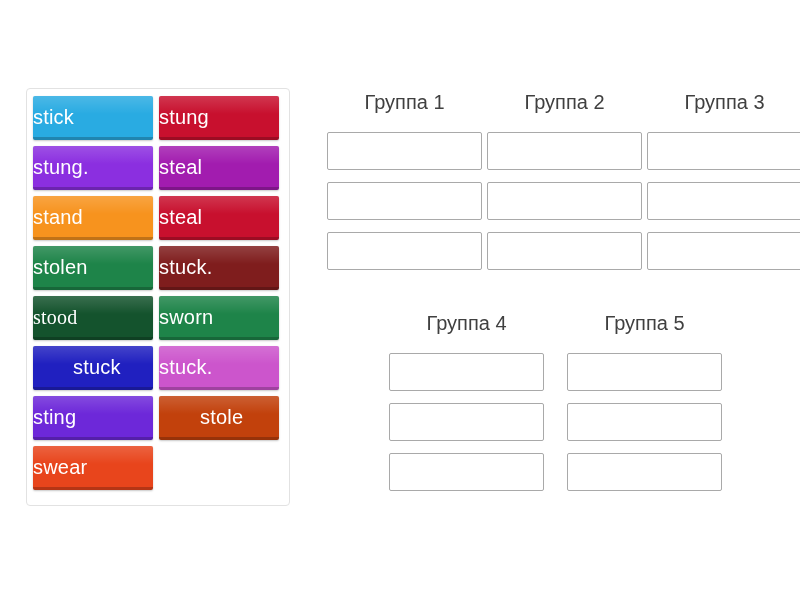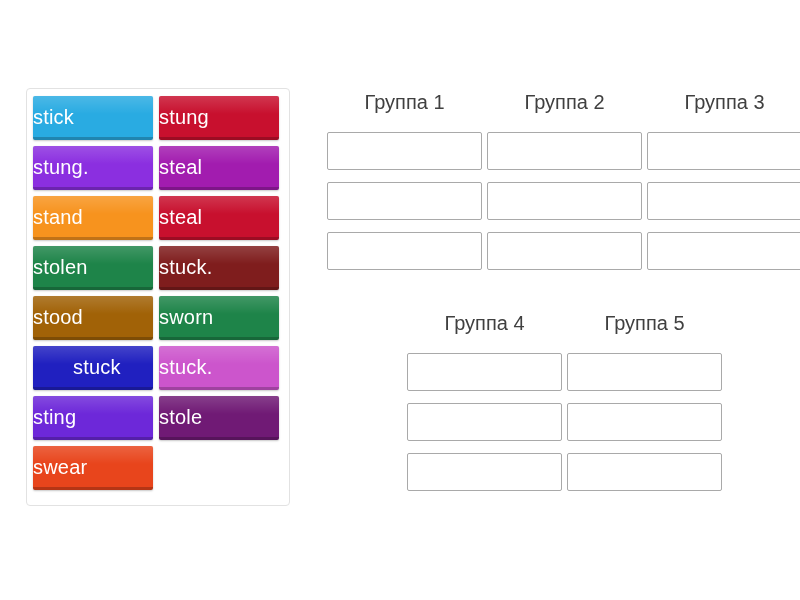--- a/index.html
+++ b/index.html
@@ -95,21 +95,21 @@
     border: 1px solid #a9a9a9;
     border-radius: 2px;
     box-sizing: border-box;
   }
 
   
   #group-col-1 { left: 327px; top: 92px; }
   #group-col-2 { left: 487px; top: 92px; }
   #group-col-3 { left: 647px; top: 92px; }
   
-  #group-col-4 { left: 407px; top: 313px; }
+  #group-col-4 { left: 389px; top: 313px; }
   #group-col-5 { left: 567px; top: 313px; }
 </style>
 </head>
 <body>
 
 <div id="tile-panel">
   <div id="tile-grid">
       <div class="word-tile" style="background: rgb(41, 171, 226);">
         <span class="tile-label">stick</span>
       </div>
@@ -127,36 +127,36 @@
       </div>
       <div class="word-tile" style="background: rgb(200, 16, 46);">
         <span class="tile-label">steal</span>
       </div>
       <div class="word-tile" style="background: rgb(30, 132, 73);">
         <span class="tile-label">stolen</span>
       </div>
       <div class="word-tile" style="background: #7f1d1d;">
         <span class="tile-label">stuck.</span>
       </div>
-      <div class="word-tile" style="background: #a16207;">
+      <div class="word-tile" style="background: #14532d; font-family: Liberation Serif, serif;">
         <span class="tile-label">stood</span>
       </div>
       <div class="word-tile" style="background: rgb(30, 132, 73);">
         <span class="tile-label">sworn</span>
       </div>
       <div class="word-tile" style="background: rgb(32, 32, 192); padding-left: 40px;">
         <span class="tile-label">stuck</span>
       </div>
       <div class="word-tile" style="background: rgb(204, 85, 204);">
         <span class="tile-label">stuck.</span>
       </div>
       <div class="word-tile" style="background: #6d28d9;">
         <span class="tile-label">sting</span>
       </div>
-      <div class="word-tile" style="background: #701a75;">
+      <div class="word-tile" style="background: #c2410c; padding-left: 41px;">
         <span class="tile-label">stole</span>
       </div>
       <div class="word-tile" style="background: rgb(232, 69, 28);">
         <span class="tile-label">swear</span>
       </div>
     </div>
 </div>
 
 <div class="group-col" id="group-col-1">
   <div class="group-title">Группа 1</div>

